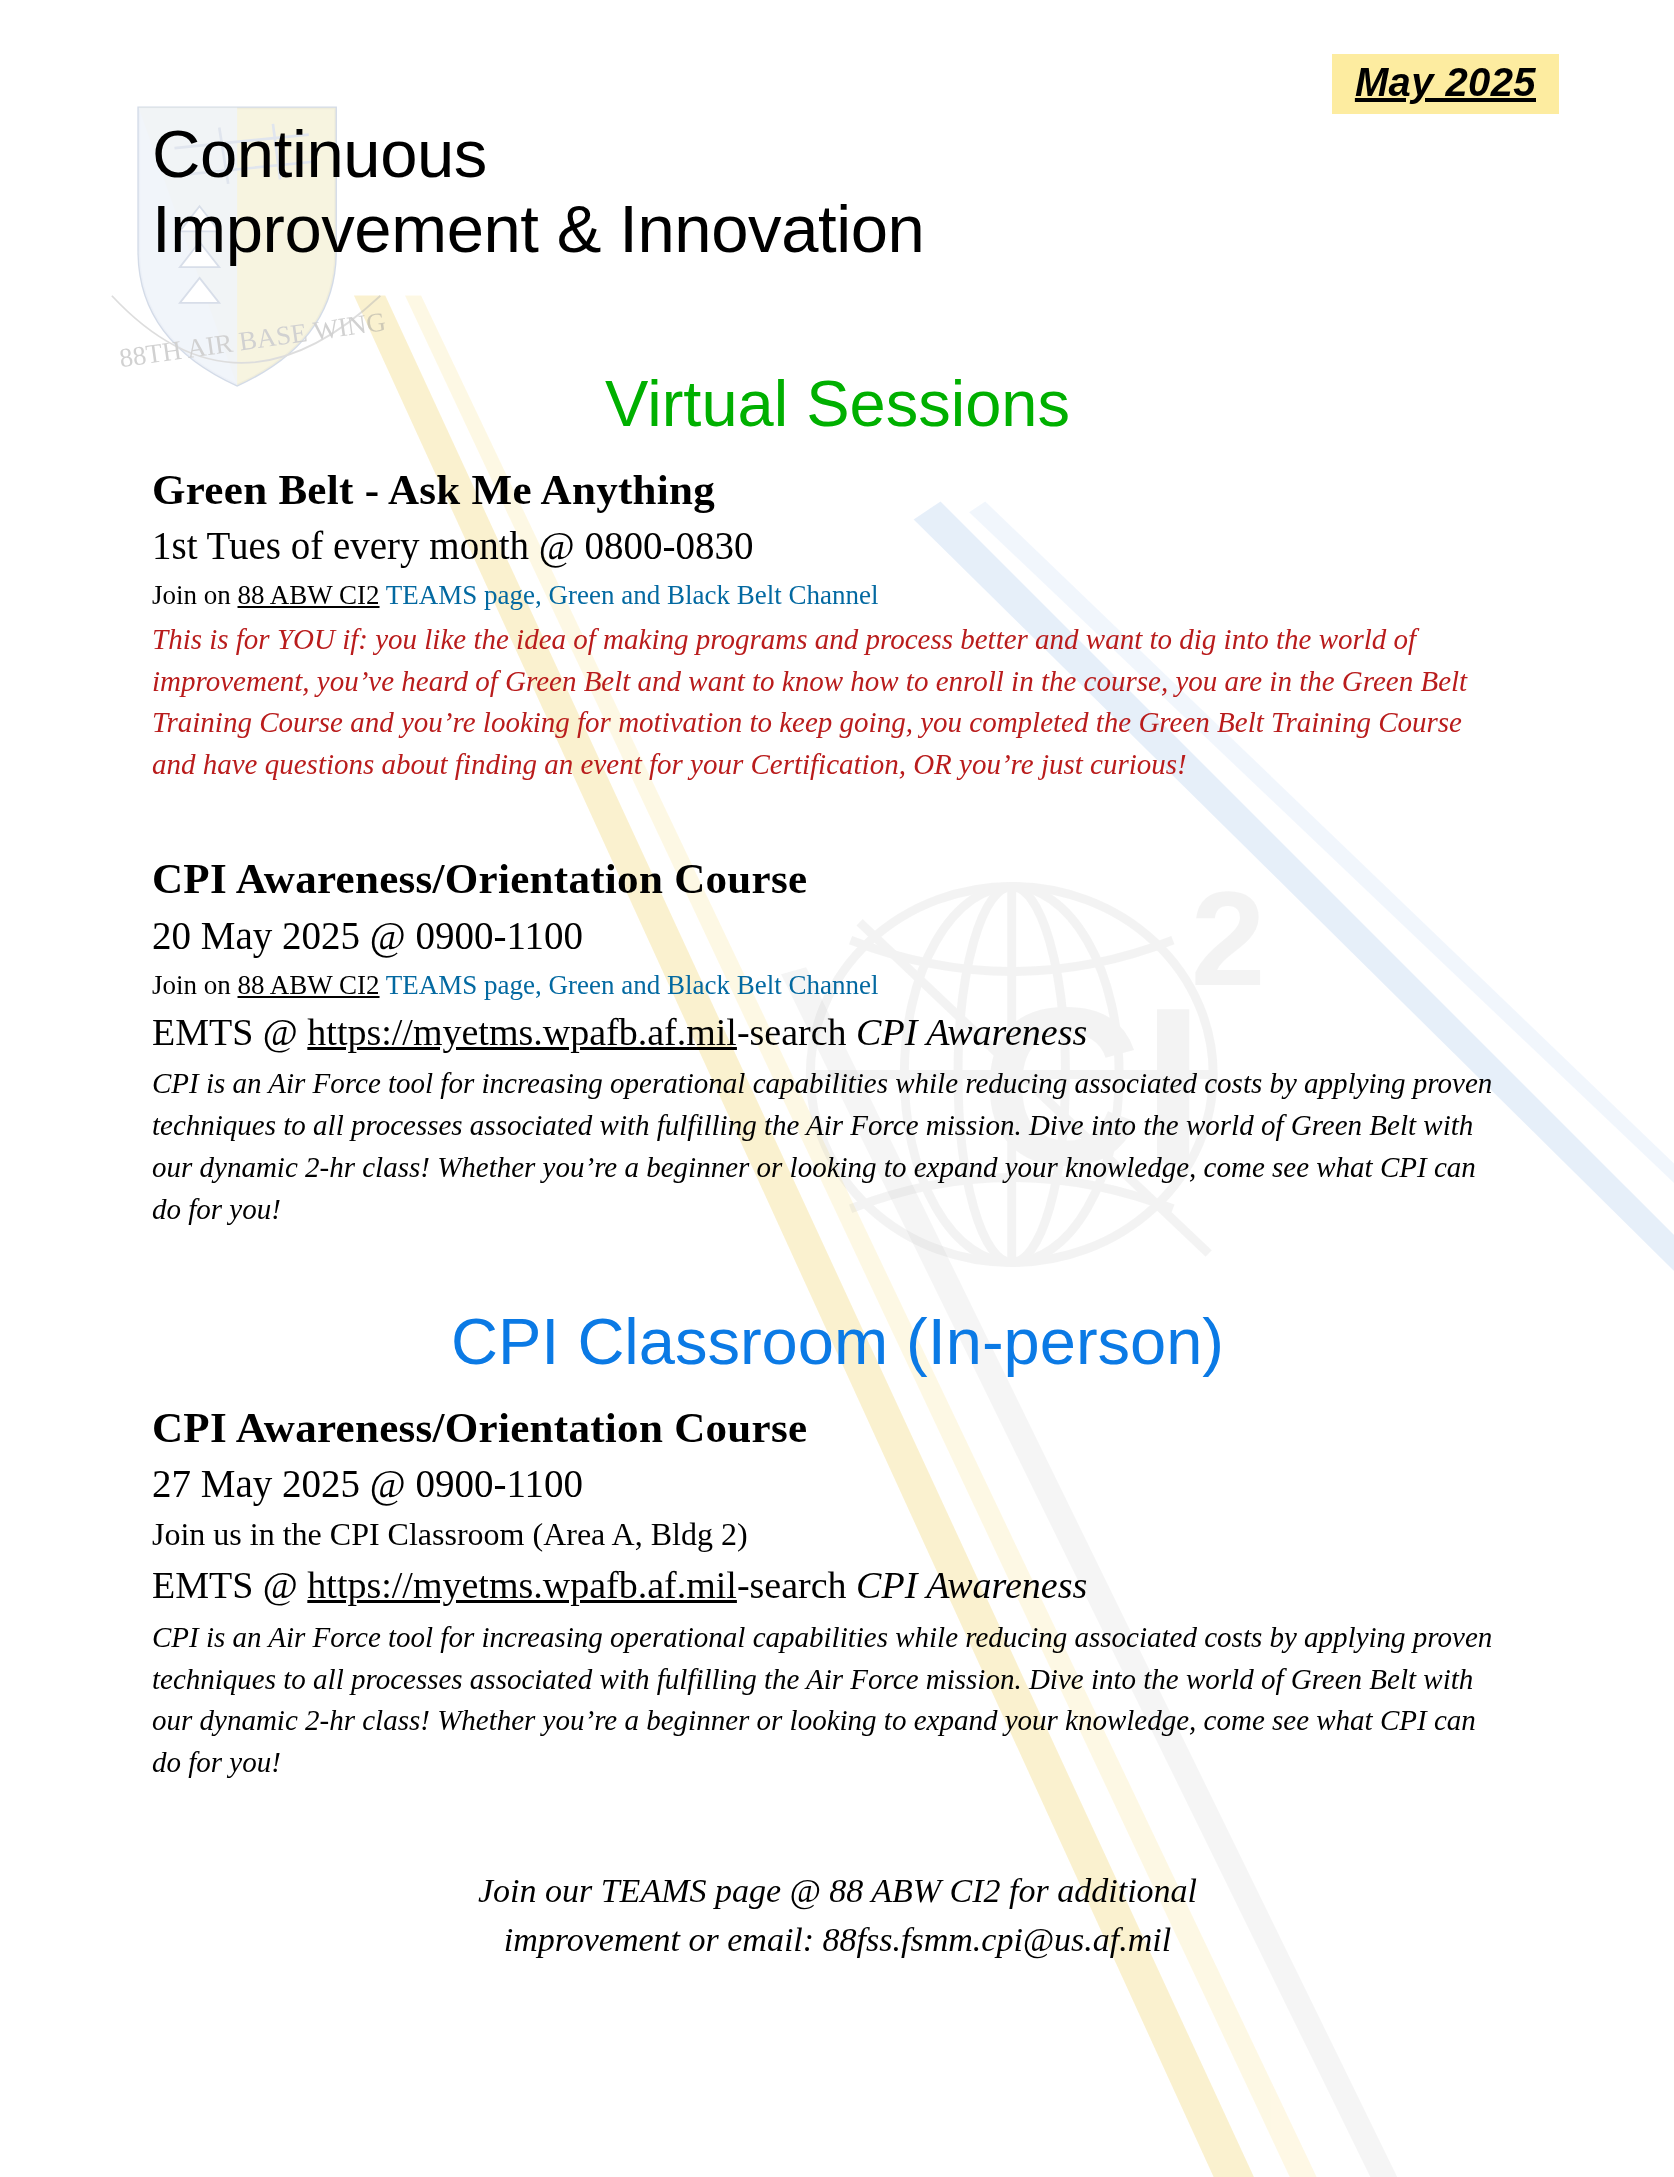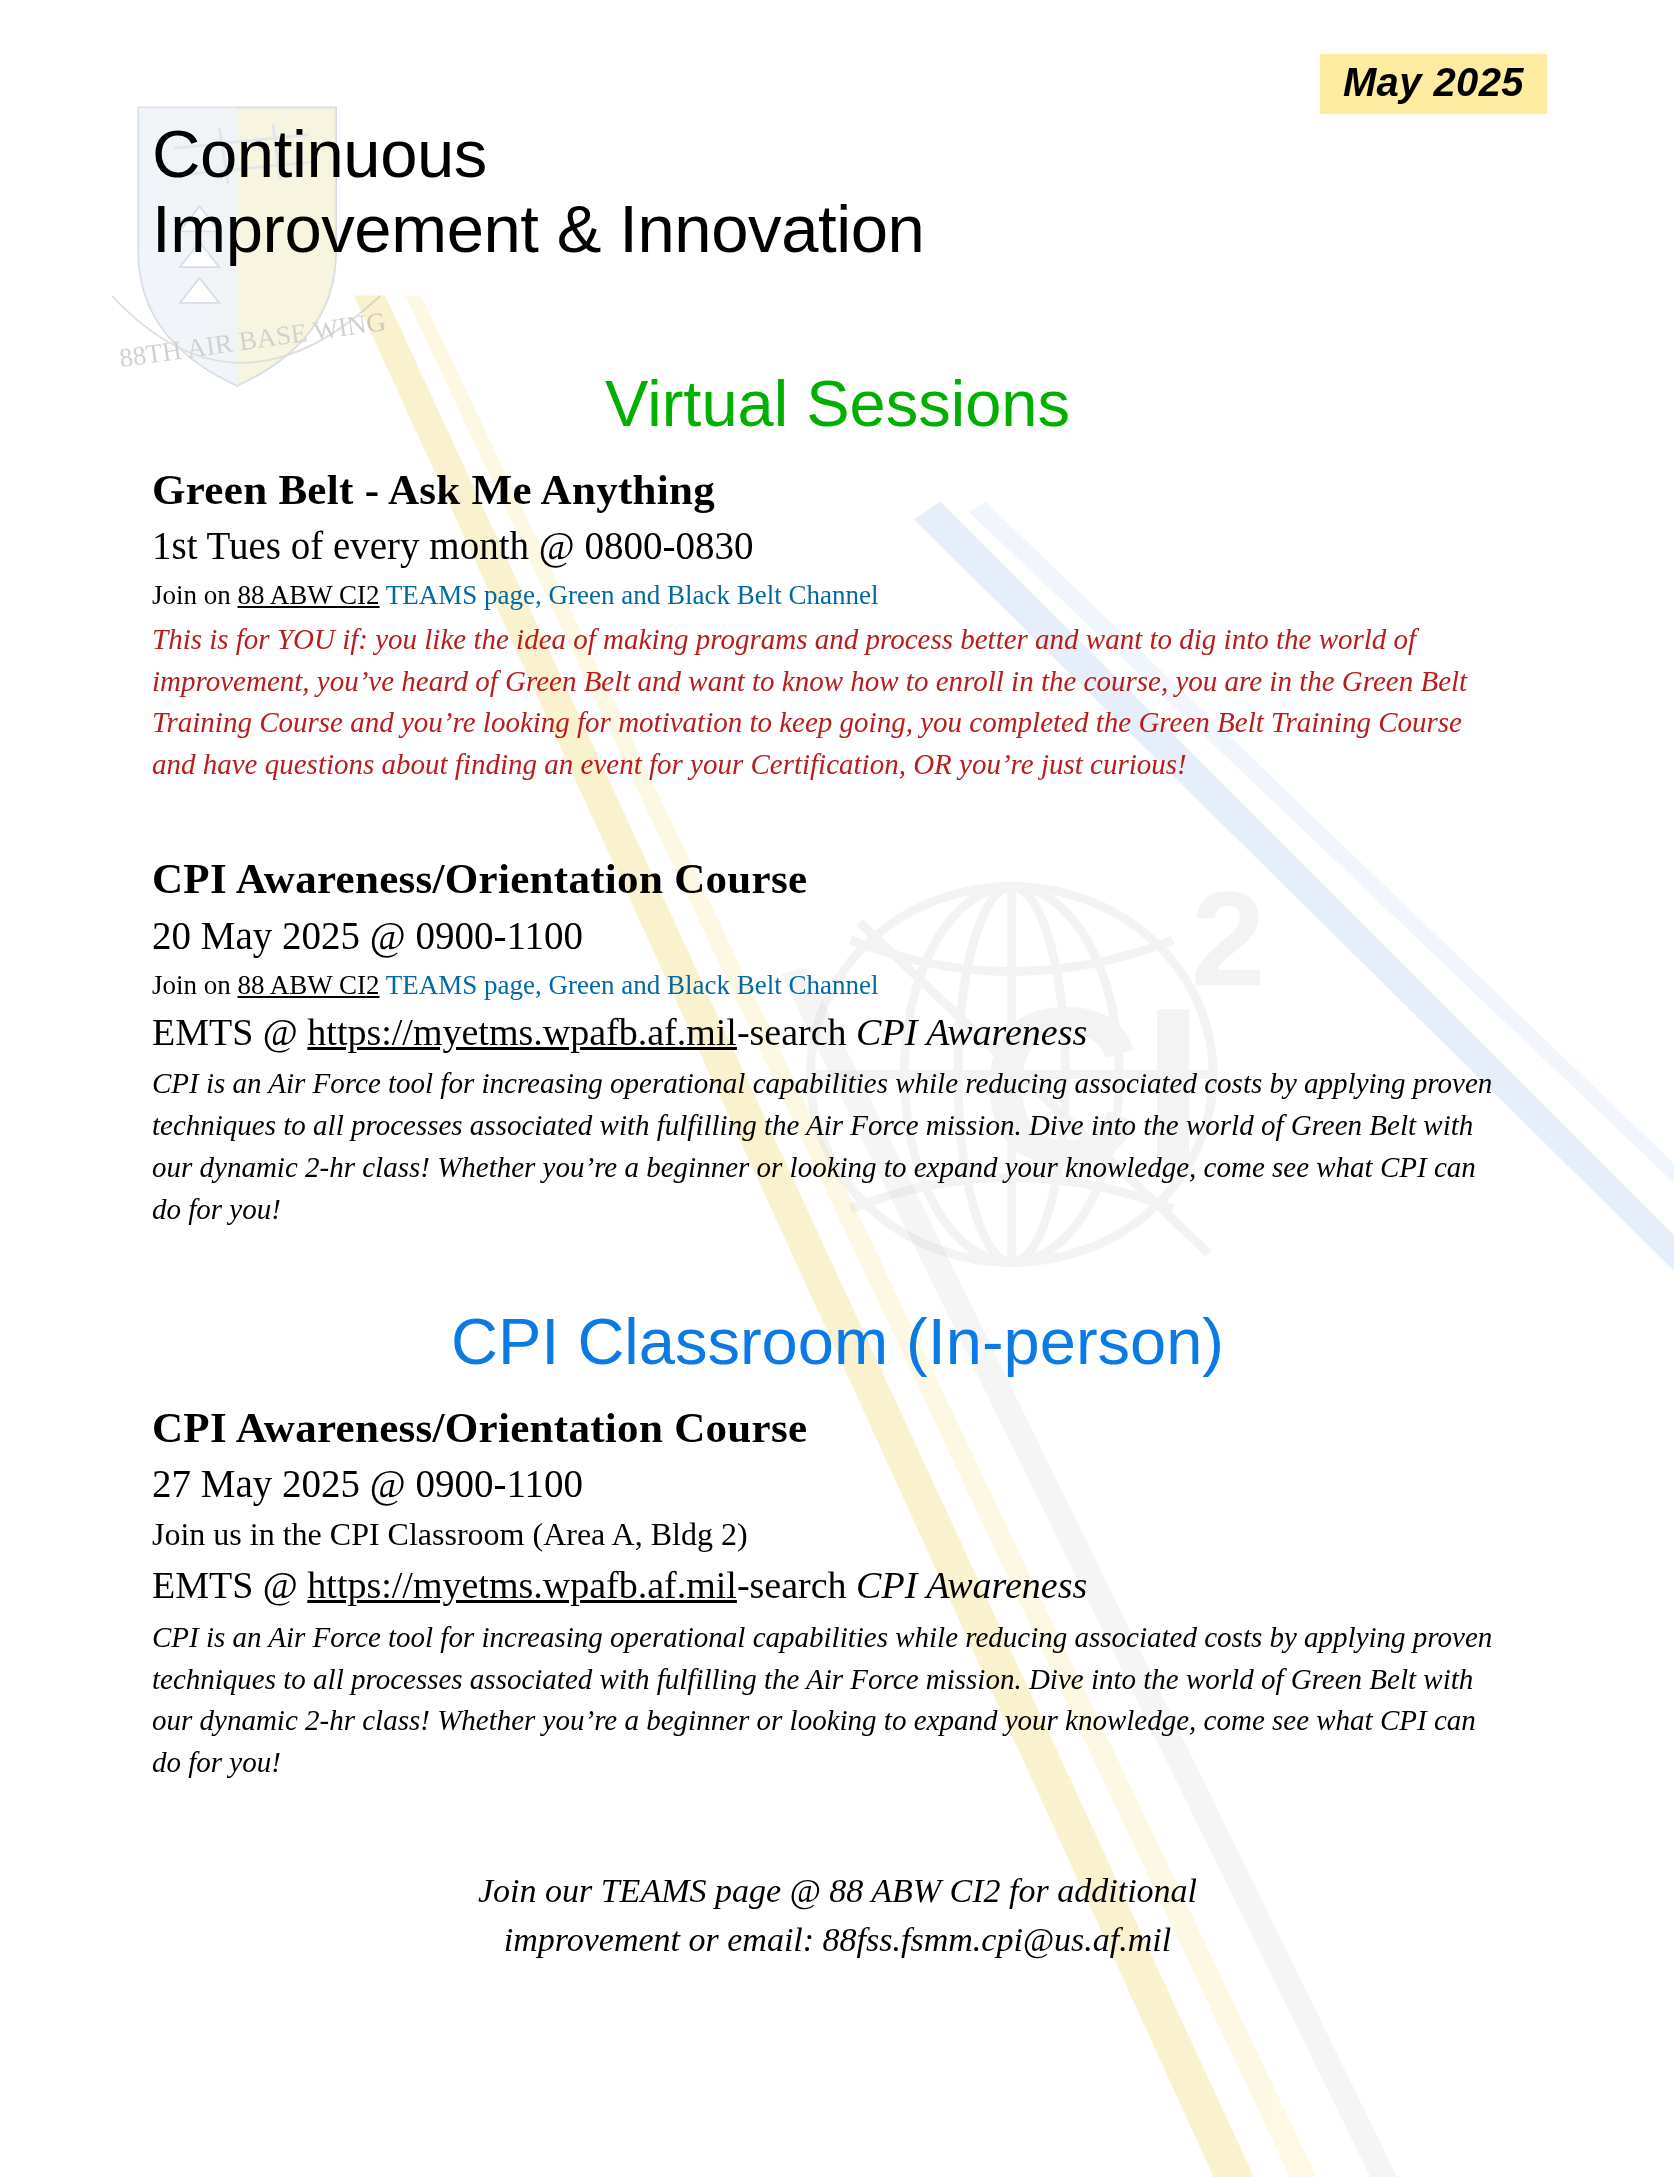--- a/index.html
+++ b/index.html
@@ -47,31 +47,32 @@
     position: relative;
     z-index: 2;
     width: 1675px;
     height: 2177px;
     box-sizing: border-box;
     padding: 0 152px;
   }
 
   .date-badge {
     position: absolute;
-    right: 128px;
+    right: 116px;
     top: 54px;
     background: #fdeca0;
     color: #000;
     font-family: "Liberation Sans", sans-serif;
     font-style: italic;
     font-weight: bold;
     font-size: 40px;
     line-height: 1.18;
     padding: 5.4px 23px 7.2px 23px;
     letter-spacing: 0.4px;
+    text-decoration: underline;
   }
 
   .title-block {
     padding-top: 116px;
     font-family: "Liberation Sans", sans-serif;
     font-weight: normal;
   }
   .title-line1 {
     font-size: 67px;
     line-height: 1.12;

